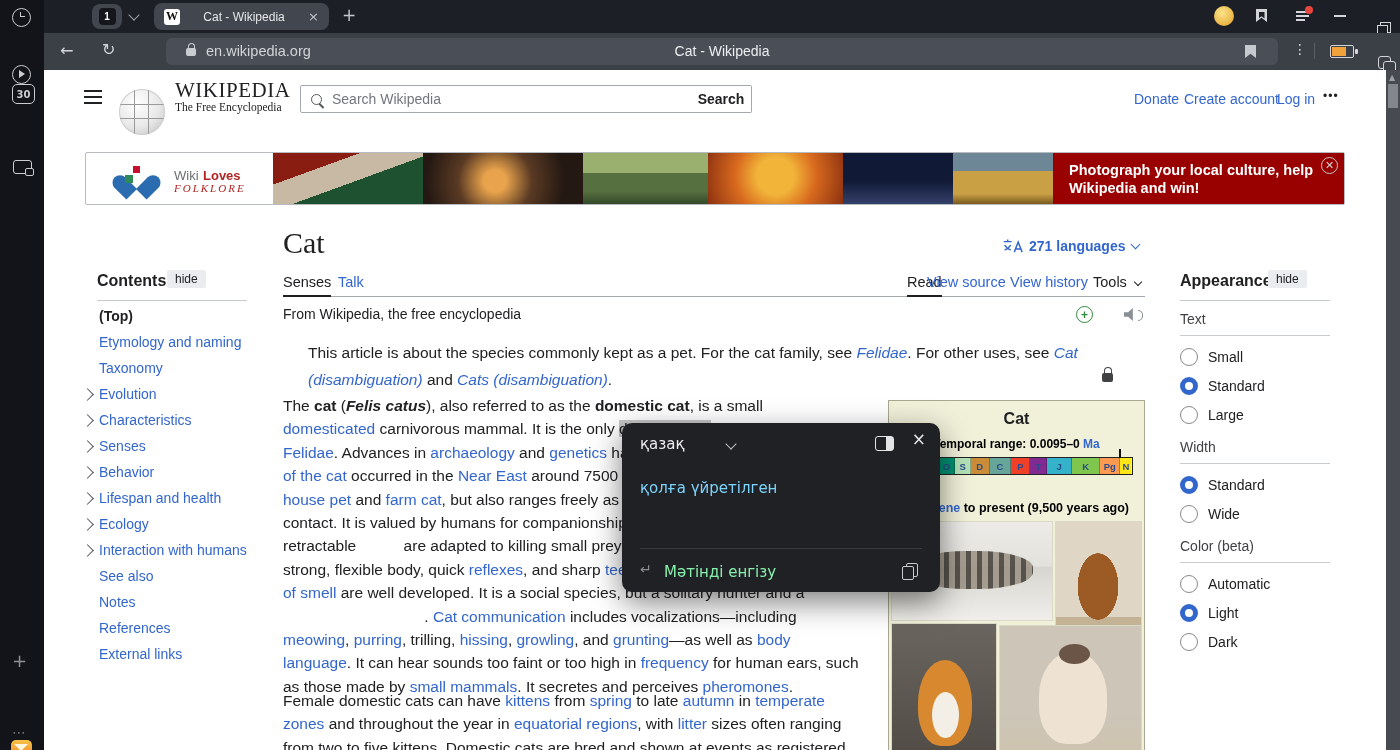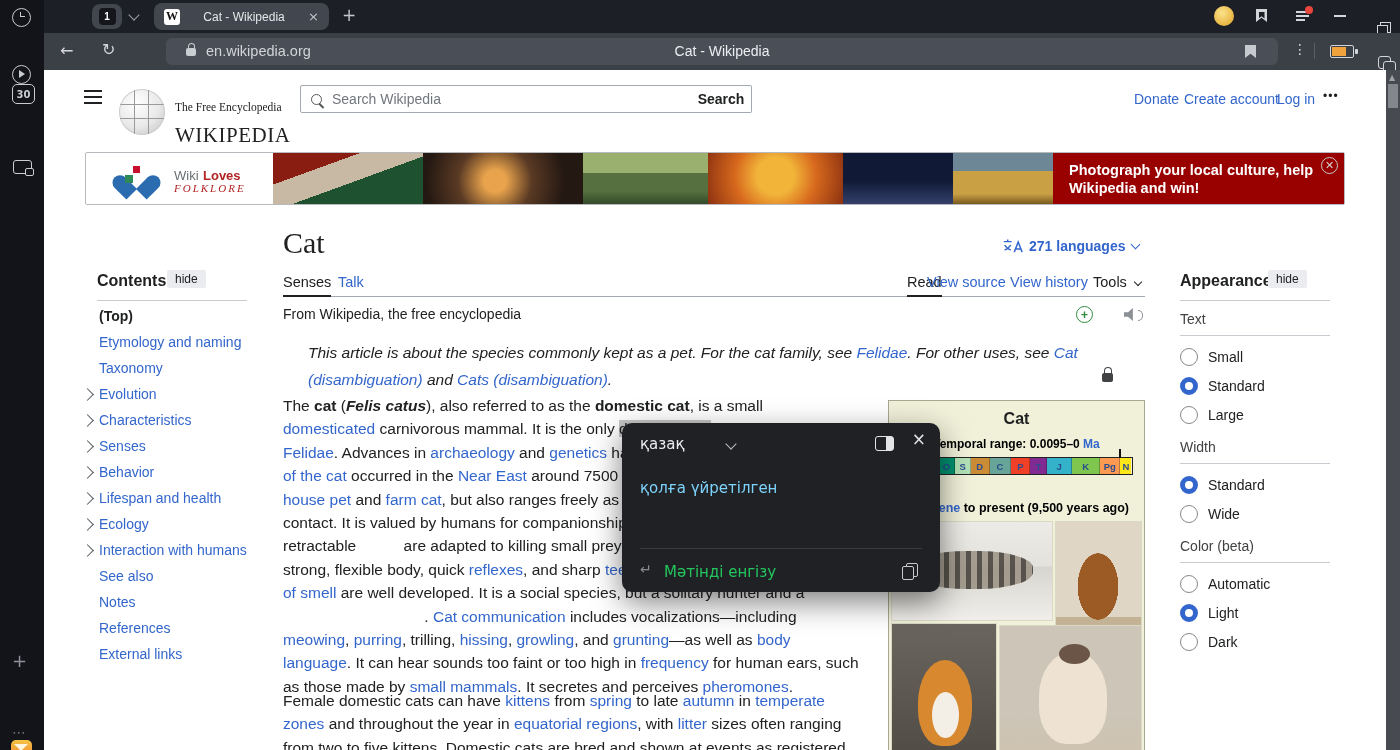--- a/index.html
+++ b/index.html
@@ -113,21 +113,21 @@
 
   
   .rich{font-size:15.5px;line-height:23.4px;color:#202122;}
   .hatnote{font-size:15.5px;line-height:27px;color:#202122;}
   .seg-p{}
   .seg-b{font-weight:bold;}
   .seg-bi{font-weight:bold;font-style:italic;}
   .seg-l{color:#3366cc;}
   .seg-v{color:#ffffff;}
   .seg-hl{background:#c6c6c6;}
-  .seg-i{font-style:italic;}
+  .seg-i{}
   .seg-il{font-style:italic;color:#3366cc;}
   .seg-lb{color:#3366cc;font-weight:bold;}
 
   
   #infobox{left:888px;top:400px;width:257px;height:354px;background:#f1f1da;border:1px solid #a8a892;box-sizing:border-box;}
   .ib-title{text-align:center;font-weight:bold;font-size:16px;color:#202122;}
   .ib-temporal{text-align:center;font-size:12px;font-weight:bold;line-height:15px;}
   #eras{display:flex;width:232px;height:18px;border:1px solid #222;box-sizing:border-box;}
   .era{display:flex;align-items:center;justify-content:center;font-size:9.5px;font-weight:bold;color:#2a4b8d;border-right:1px solid rgba(0,0,0,.25);overflow:hidden;}
   .era:last-child{border-right:none;}
@@ -164,21 +164,21 @@
   
   #popup{left:622px;top:423px;width:318px;height:169px;background:#202124;border-radius:10px;box-shadow:0 10px 30px rgba(0,0,0,.5);z-index:50;font-family:"DejaVu Sans",sans-serif;}
   .pp-lang{position:absolute;left:18px;top:12px;color:#ececee;font-size:15px;}
   .pp-chev{position:absolute;left:105px;top:17px;color:#bcbdc1;}
   .pp-side{position:absolute;right:46px;top:13px;width:17px;height:13px;border:1.6px solid #e3e4e6;border-radius:3px;}
   .pp-side::before{content:"";position:absolute;right:0;top:0;width:7px;height:100%;background:#e3e4e6;}
   .pp-x{position:absolute;right:14px;top:6px;color:#e3e4e6;font-size:17px;}
   .pp-trans{position:absolute;left:18px;top:56px;color:#7dd3fc;font-size:15px;}
   .pp-div{position:absolute;left:18px;right:18px;top:125px;height:1px;background:#3a3b3e;}
   .pp-enter{position:absolute;left:18px;top:138px;color:#8a8b90;font-size:14px;}
-  .pp-ph{position:absolute;left:42px;top:140px;color:#22c55e;font-size:15px;text-align:center;}
+  .pp-ph{position:absolute;left:42px;top:140px;color:#86efac;font-size:15px;text-align:center;}
   .pp-copy{position:absolute;right:22px;top:140px;width:10px;height:12px;border:1.6px solid #c9cacd;border-radius:2px;}
   .pp-copy::before{content:"";position:absolute;left:-5px;top:2px;width:10px;height:12px;border:1.6px solid #c9cacd;border-radius:2px;background:#202124;}
 
   .dvu{font-family:"DejaVu Sans",sans-serif;}
 </style>
 </head>
 <body>
 
 <div id="screen">
 
@@ -239,21 +239,21 @@
   <div class="abs sb-thumb"></div>
 
   <div id="page" class="abs"></div>
 
   <div class="abs burger" style="left:84px;top:90px;">
       <i></i>
       <i></i>
       <i></i>
     </div>
   <div class="abs wlogo" style="left:119px;top:75px;"></div>
-  <div class="abs wordmark" style="left:175px;top:78px;margin-top:45px;">WIKIPEDIA</div>
+  <div class="abs wordmark" style="left:175px;top:78px;">WIKIPEDIA</div>
   <div class="abs tagline" style="left:175px;top:101px;">The Free Encyclopedia</div>
   <div class="abs searchbox" style="left:300px;top:85px;">
     <span class="mag"></span>
     <input type="text" placeholder="Search Wikipedia" style="">
   </div>
   <div class="abs search-btn" style="left:691px;top:85px;">Search</div>
   <span class="abs toplink" style="left:1134px;top:91px;">Donate</span>
   <span class="abs toplink" style="left:1184px;top:91px;">Create account</span>
   <span class="abs toplink" style="left:1277px;top:91px;">Log in</span>
   <span class="abs" style="left:1323px;top:89px;font-size:12px;letter-spacing:1px;color:#202122;">•••</span>

